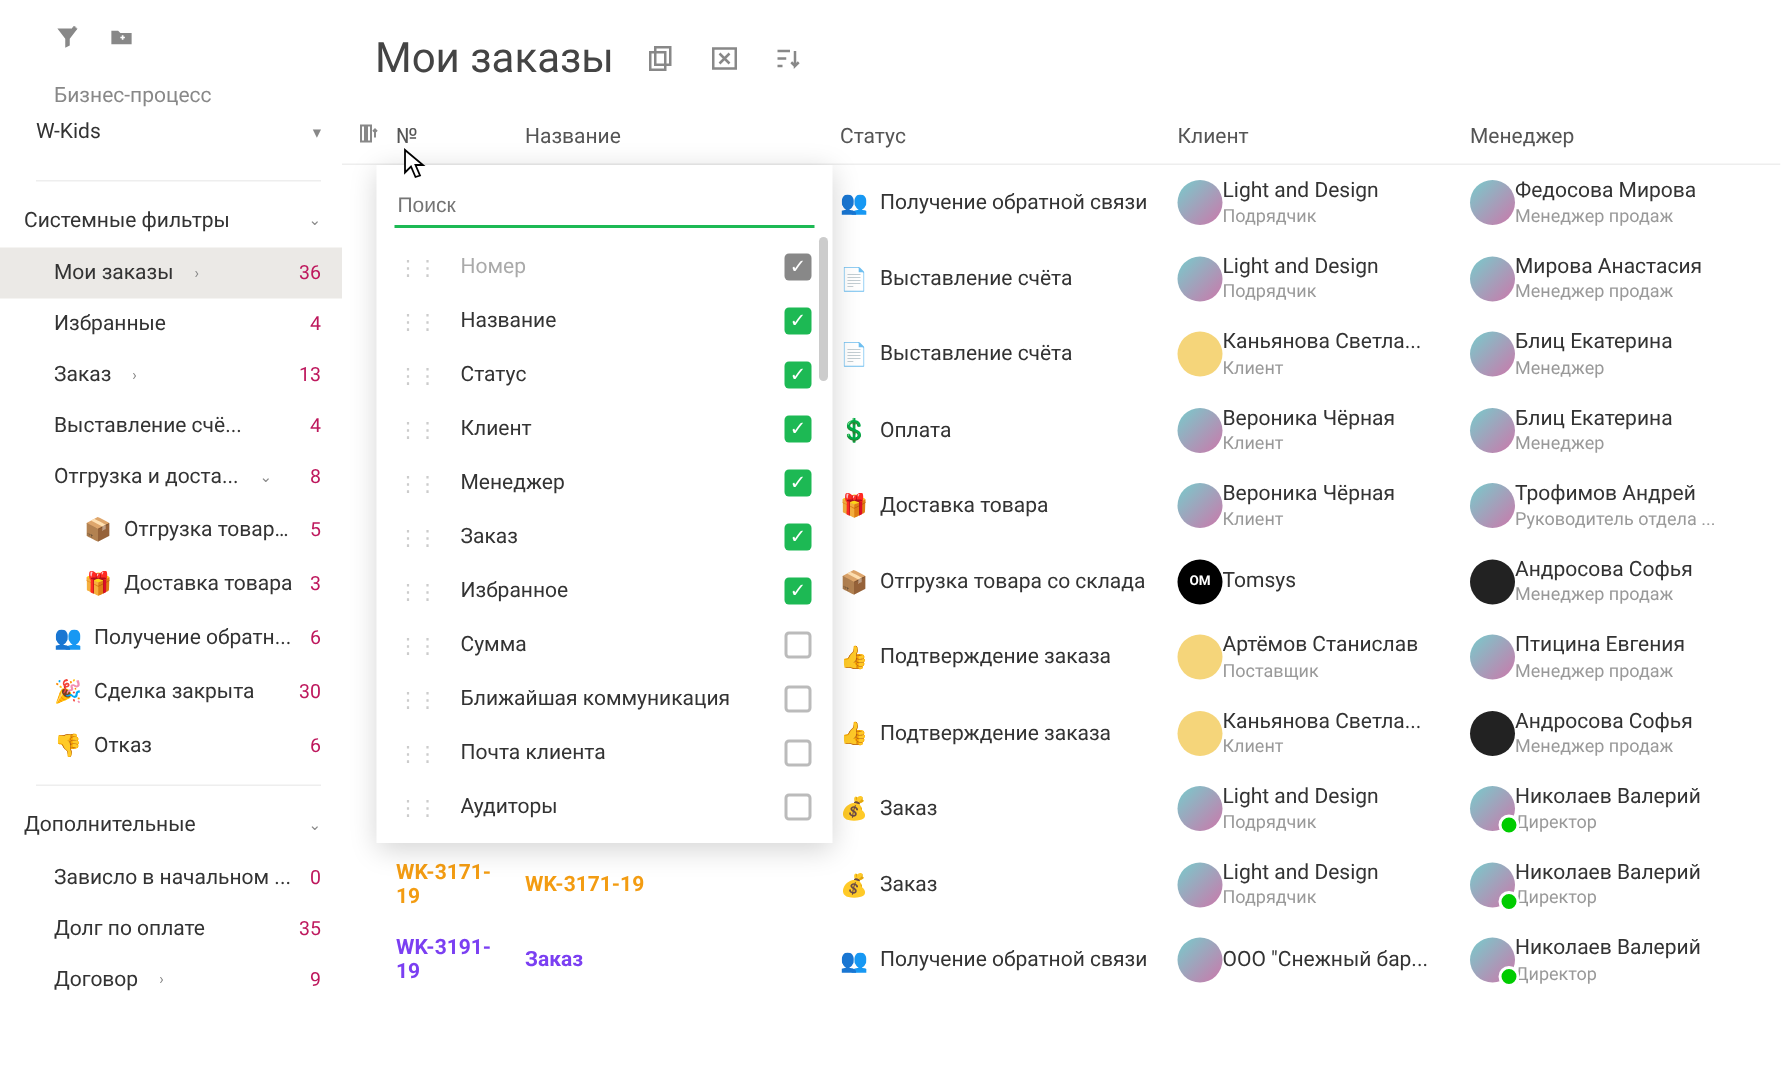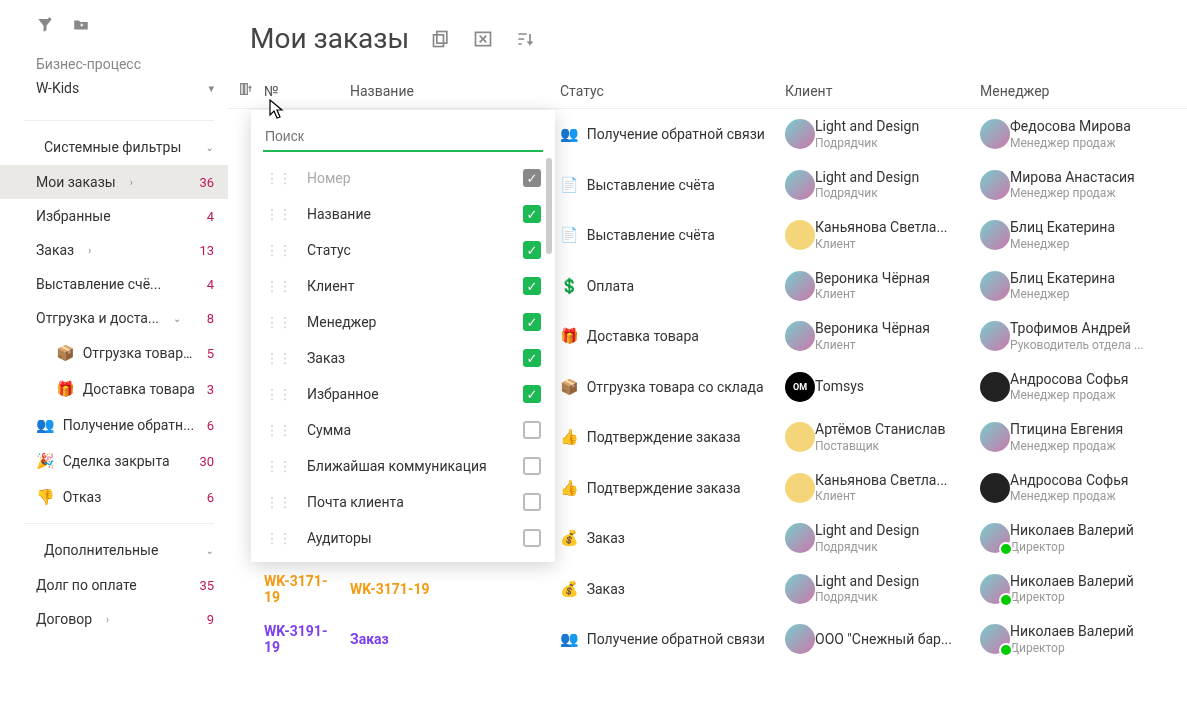--- a/index.html
+++ b/index.html
@@ -3,25 +3,25 @@
 <meta charset="utf-8">
 <style>
   * { box-sizing: border-box; margin: 0; padding: 0; }
   body { font-family: -apple-system, BlinkMacSystemFont, "Segoe UI", Roboto, Arial, sans-serif; font-size: 14px; color: #333; background: #fff; width: 1187px; height: 727px; overflow: hidden; position: relative; }
 
   .sidebar { position: absolute; left: 0; top: 0; width: 228px; height: 542px; background: #fff; padding: 10px 0; }
   .sidebar-top { display: flex; gap: 18px; padding: 6px 14px 18px 36px; }
   .sidebar-icon { width: 18px; height: 18px; fill: #888; cursor: pointer; }
 
   .sidebar-section-label { padding: 4px 14px 4px 36px; color: #888; font-size: 14px; }
-  .sidebar-select { display: flex; justify-content: space-between; align-items: center; padding: 4px 14px 4px 36px; cursor: pointer; margin-bottom: 20px; }
+  .sidebar-select { display: flex; justify-content: space-between; align-items: center; padding: 4px 14px 4px 24px; cursor: pointer; margin-bottom: 20px; }
   .sidebar-select .chev { color: #888; font-size: 11px; }
   .sidebar-divider { border-top: 1px solid #eee; margin: 8px 14px 8px 24px; }
 
-  .sidebar-group { display: flex; align-items: center; justify-content: space-between; padding: 10px 14px 10px 44px; cursor: pointer; }
+  .sidebar-group { display: flex; align-items: center; justify-content: space-between; padding: 10px 14px 10px 16px; cursor: pointer; }
   .sidebar-group .left { display: flex; align-items: center; gap: 8px; }
   .sidebar-group .chev { color: #888; font-size: 10px; }
 
   .sidebar-item { display: flex; align-items: center; justify-content: space-between; padding: 9px 14px 9px 36px; cursor: pointer; }
   .sidebar-item.active { background: #ebe9e6; }
   .sidebar-item .left { display: flex; align-items: center; gap: 8px; overflow: hidden; white-space: nowrap; text-overflow: ellipsis; }
   .sidebar-item .count { color: #be185d; font-size: 13px; min-width: 18px; text-align: right; }
   .sidebar-item .chev { color: #888; font-size: 10px; margin-left: 6px; }
   .sidebar-item .label { overflow: hidden; text-overflow: ellipsis; }
   .sidebar-sub { padding-left: 56px !important; }
@@ -177,20 +177,26 @@
   <div class="sidebar-divider"></div>
 
   <div class="sidebar-group">
     <span class="left">
         <span>Дополнительные</span>
       </span>
     <span class="chev">⌄</span>
   </div>
 
   <div id="sidebar-additional">
+      <div class="sidebar-item">
+        <span class="left">
+          <span class="label">Зависло в начальном ...</span>
+        </span>
+        <span class="count">0</span>
+      </div>
       <div class="sidebar-item">
         <span class="left">
           <span class="label">Долг по оплате</span>
         </span>
         <span class="count">35</span>
       </div>
       <div class="sidebar-item">
         <span class="left">
           <span class="label">Договор</span>
           <span class="chev">›</span>

